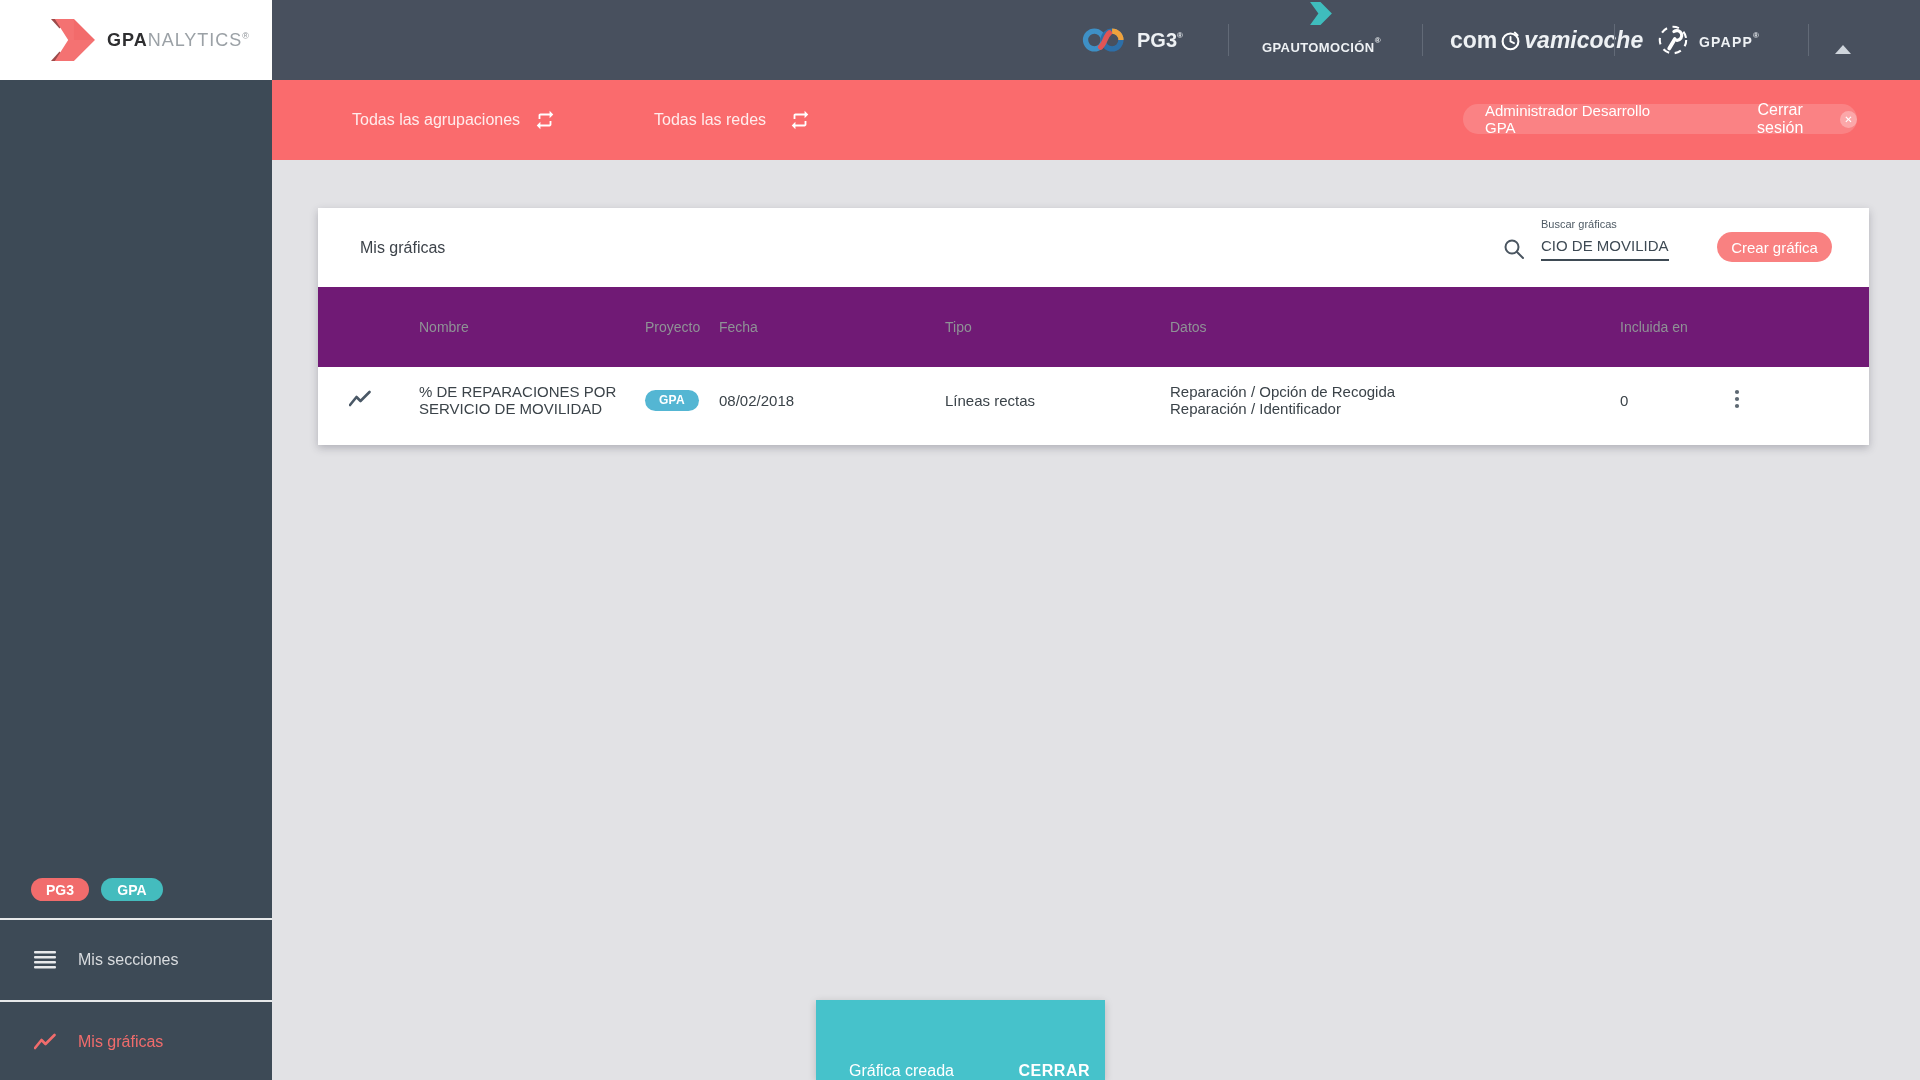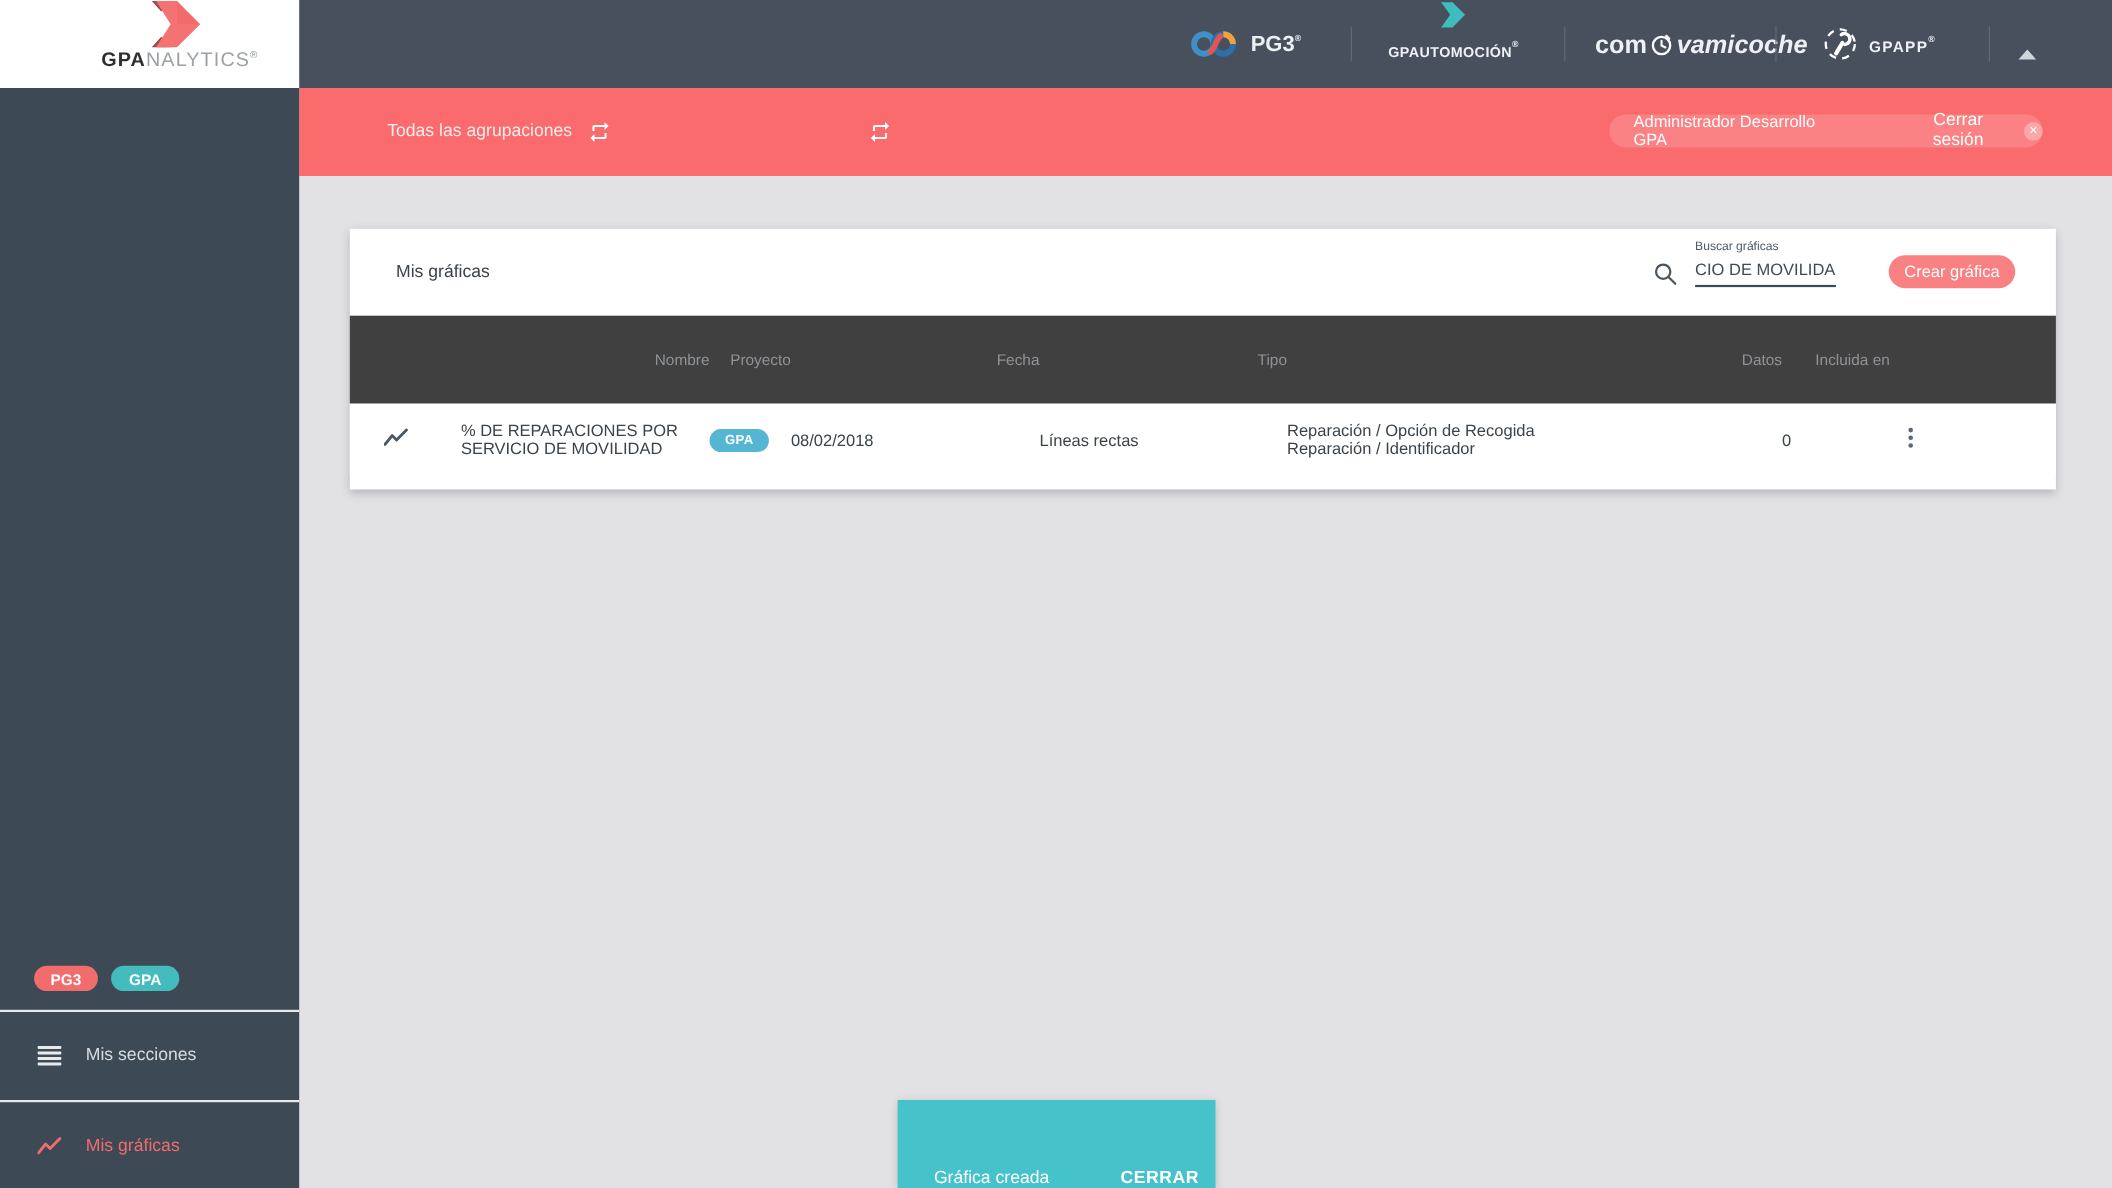--- a/index.html
+++ b/index.html
@@ -4,21 +4,21 @@
 <style>
   * { margin:0; padding:0; box-sizing:border-box; }
   html,body { background:#e2e2e5; }
   .page {
     position:relative; width:1920px; height:1080px; overflow:hidden;
     background:#e2e2e5; font-family:"Liberation Sans", sans-serif;
   }
   
   .topbar { position:absolute; left:0; top:0; width:1920px; height:80px; background:#48505e; }
   .brandbox { position:absolute; left:0; top:0; width:272px; height:80px; background:#ffffff;
-    display:flex; align-items:center; padding-left:46px;flex-direction:column; }
+    display:flex; align-items:center; padding-left:46px; }
   .brandtext { margin-left:9px; font-size:18px; letter-spacing:1px; white-space:nowrap; }
   .brandtext .b1 { font-weight:bold; color:#2e2e30; }
   .brandtext .b2 { font-weight:400; color:#9ba1a6; }
   .brandtext sup { font-size:9px; color:#8c9196; }
   .toplogo { position:absolute; top:0; height:80px; display:flex; align-items:center; gap:9px;
     color:#eef1f4; white-space:nowrap; cursor:pointer; }
   .toplogo sup { font-size:8px; vertical-align:9px; }
   .pg3text { font-size:20px; font-weight:bold; }
   .gpautotext { font-size:13px; font-weight:bold; letter-spacing:.4px; }
   .comova { font-size:23px; gap:3px; }
@@ -60,21 +60,21 @@
   .card-title { position:absolute; left:42px; top:0; height:79px; display:flex; align-items:center;
     font-size:16px; font-weight:400; color:#3d434a; }
   .search-icon { position:absolute; left:1185px; top:30px; width:22px; height:22px; cursor:pointer; }
   .searchbox { position:absolute; left:1223px; top:10px; width:128px; cursor:text; }
   .searchbox label { display:block; font-size:11px; color:#4e5a64; margin-bottom:7px; }
   .sval { width:128px; border-bottom:2px solid #3e4a54; padding-bottom:5px; font-size:15px;
     color:#3e4a54; white-space:nowrap; overflow:hidden; }
   .create-btn { position:absolute; left:1399px; top:24px; width:115px; height:30px; border:none;
     border-radius:15px; background:#f98181; color:#ffffff; font-size:15px; font-family:inherit; cursor:pointer; }
   .grid { display:grid; grid-template-columns:101px 226px 74px 226px 225px 450px 98px 1fr; align-items:center; }
-  .thead { height:80px; background:#404040; color:#8f9296; font-size:14px;text-align:right; }
+  .thead { height:80px; background:#701a75; color:#8f9296; font-size:14px; }
   .trow { height:66px; background:#ffffff; color:#3b4349; font-size:15px; cursor:pointer; }
   .cicon { padding-left:31px; }
   .two-line div { line-height:17px; }
   .pbadge { display:inline-block; width:54px; height:21px; line-height:21px; border-radius:11px;
     background:#54b6d3; color:#ffffff; font-size:12px; font-weight:bold; text-align:center; letter-spacing:.3px; }
   .ckebab { padding-left:16px; cursor:pointer; }
   
   .snackbar { position:absolute; left:816px; top:1000px; width:289px; height:80px; background:#46c2cb;
     display:flex; align-items:flex-end; justify-content:space-between; padding:0 15px 0 33px;
     box-shadow:0 2px 8px rgba(0,0,0,0.18); }
@@ -143,20 +143,21 @@
     <div class="collapse-arrow"></div>
   </header>
 
   <div class="redbar">
     <span class="rb-label" style="left:80px;">Todas las agrupaciones</span>
     <button class="rb-swap" style="left:262px;">
       <svg width="22" height="22" viewBox="0 0 24 24">
         <path d="M7 7h10v3l4-4-4-4v3H7C5.9 5 5 5.9 5 7v4h2V7zm10 10H7v-3l-4 4 4 4v-3h10c1.1 0 2-.9 2-2v-4h-2v4z" fill="#ffffff"></path>
       </svg>
     </button>
+    <span class="rb-label" style="left:382px;">Todas las redes</span>
     <button class="rb-swap" style="left:517px;">
       <svg width="22" height="22" viewBox="0 0 24 24">
         <path d="M7 7h10v3l4-4-4-4v3H7C5.9 5 5 5.9 5 7v4h2V7zm10 10H7v-3l-4 4 4 4v-3h10c1.1 0 2-.9 2-2v-4h-2v4z" fill="#ffffff"></path>
       </svg>
     </button>
     <div class="userpill">
       <span class="uname">Administrador Desarrollo GPA</span>
       <button class="logout">Cerrar sesión</button>
       <span class="xcirc">✕</span>
     </div>

